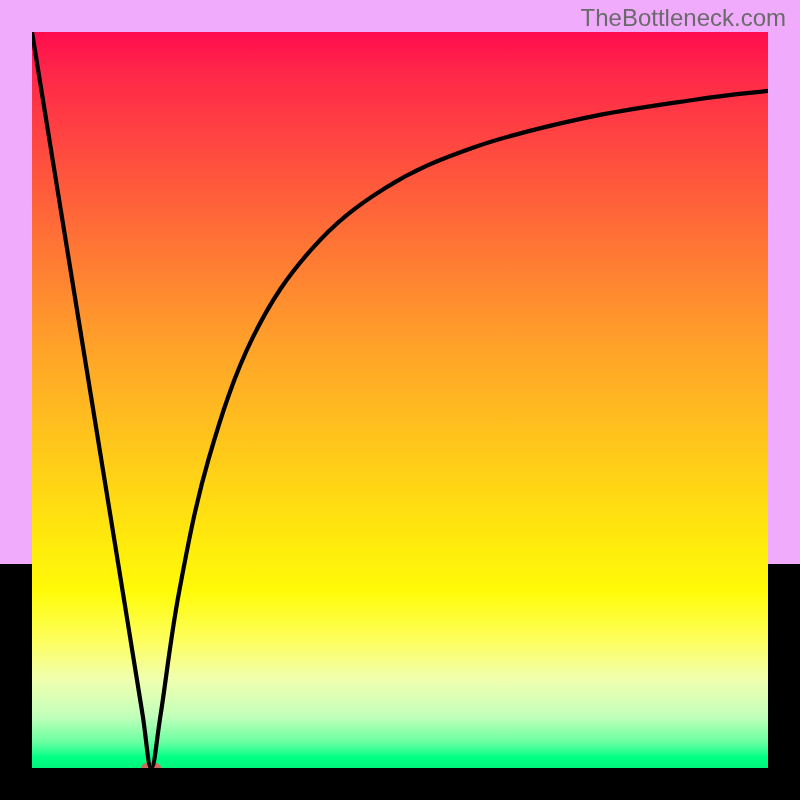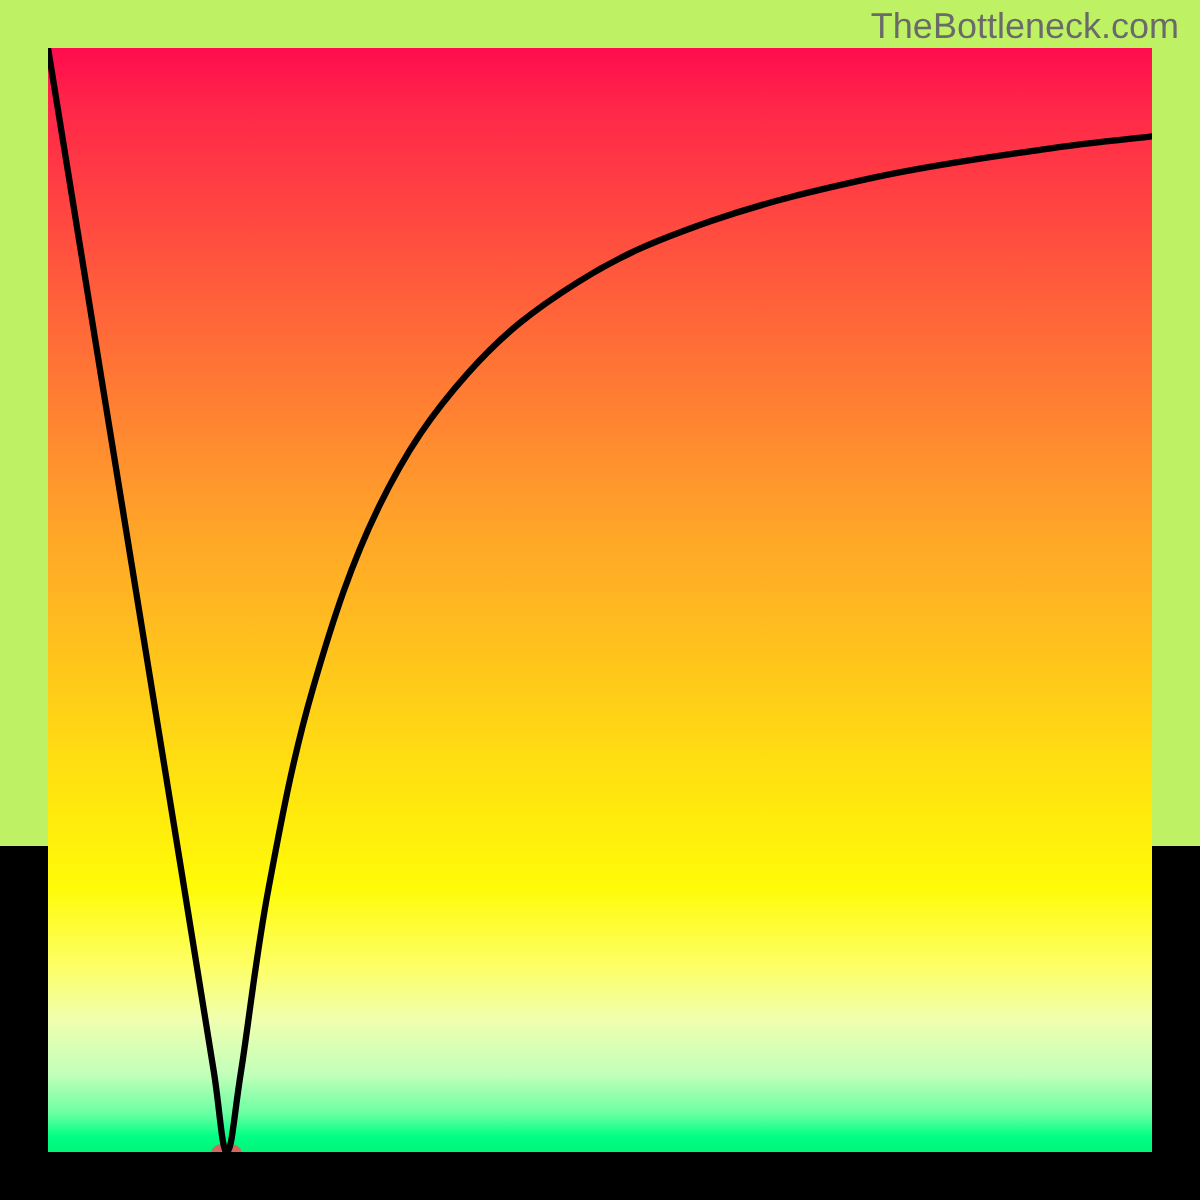--- a/index.html
+++ b/index.html
@@ -8,21 +8,21 @@
     width: 800px;
     height: 800px;
     overflow: hidden;
     background: #000;
     font-family: Arial, Helvetica, sans-serif;
   }
   .outer {
     position: relative;
     width: 800px;
     height: 564px;
-    background: #bef264;
+    background: #f0abfc;
   }
   .watermark {
     position: absolute;
     top: 4px;
     right: 14px;
     color: #6a6a6a;
     font-size: 24px;
     font-weight: 400;
     letter-spacing: 0px;
     z-index: 20;

